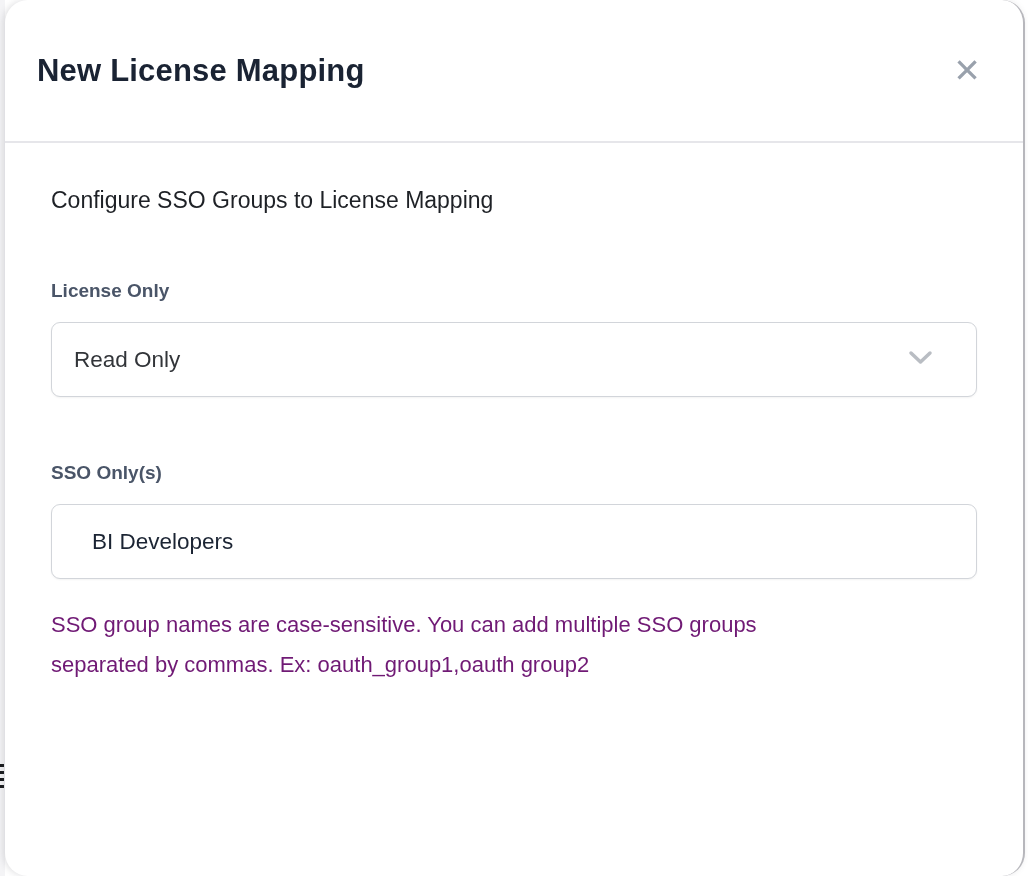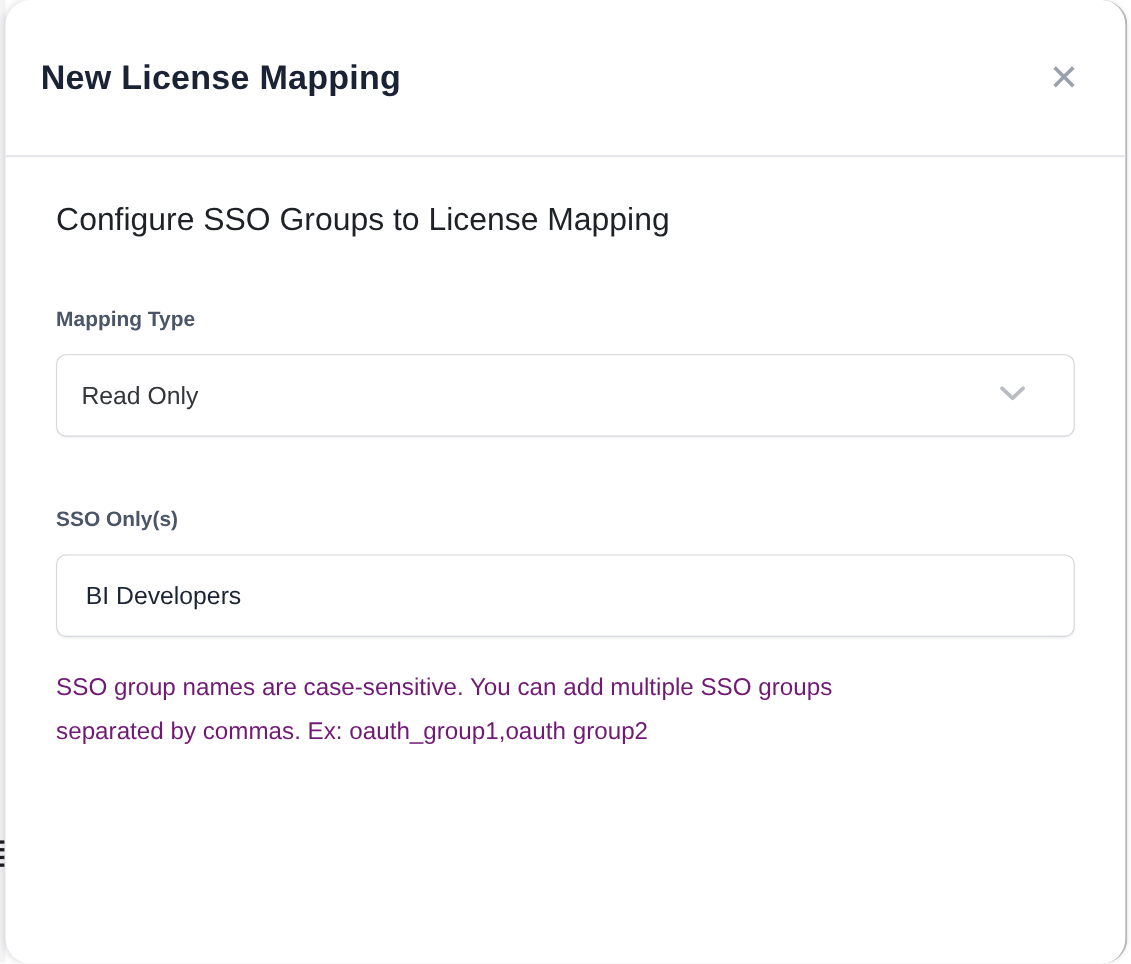--- a/index.html
+++ b/index.html
@@ -70,21 +70,21 @@
     font-size: 33px;
     font-weight: 900;
     color: #99a1ac;
     font-family: "DejaVu Sans", sans-serif;
   }
 
   .modal-body {
     padding: 42px 48px 0 46px;
   }
   .subtitle {
-    font-size: 29px;
+    font-size: 23px;
     color: #1e2126;
     line-height: 30px;
   }
   .field-label {
     display: block;
     margin-top: 64px;
     font-size: 19px;
     font-weight: bold;
     color: #4a5568;
     line-height: 24px;
@@ -105,21 +105,21 @@
     padding: 0 43px 0 22px;
     cursor: pointer;
   }
   .select-value {
     font-size: 22.5px;
     color: #323539;
   }
   .chevron-icon { flex: 0 0 auto; }
   .text-input {
     display: block;
-    padding: 0 22px 0 26px;
+    padding: 0 22px 0 40px;
     font-family: "Liberation Sans", sans-serif;
     font-size: 22.5px;
     color: #1b2433;
     outline: none;
   }
   .help-text {
     margin-top: 26px;
     max-width: 780px;
     font-size: 22px;
     line-height: 40px;
@@ -144,21 +144,21 @@
     <h1 class="modal-title">New License Mapping</h1>
     <button class="close-btn">
       <span class="x-glyph">✕</span>
     </button>
   </div>
 
   <div class="modal-body">
 
     <div class="subtitle">Configure SSO Groups to License Mapping</div>
 
-    <label class="field-label">Mapping Type</label>
+    <label class="field-label">License Only</label>
 
     <div class="control select-box">
       <span class="select-value">Read Only</span>
       <span class="chevron-icon">
         <svg width="25" height="15" viewBox="0 0 25 15">
           <polyline points="3,3 12.5,12 22,3" fill="none" stroke="#b9bdc3" stroke-width="3.5" stroke-linecap="round" stroke-linejoin="round"></polyline>
         </svg>
       </span>
     </div>
 

